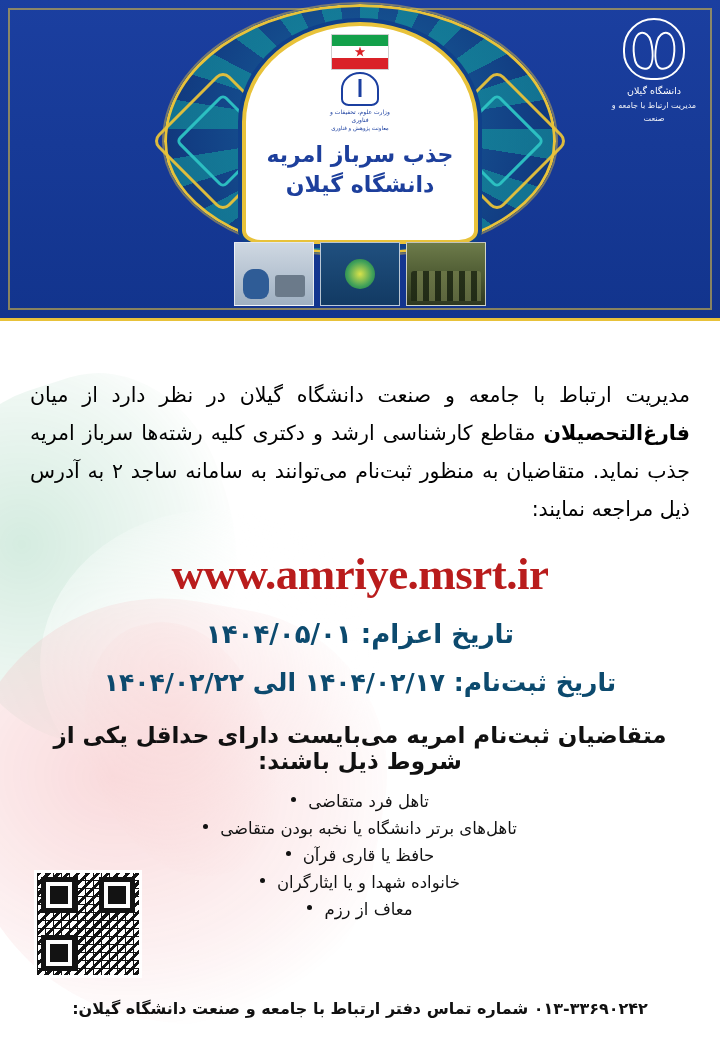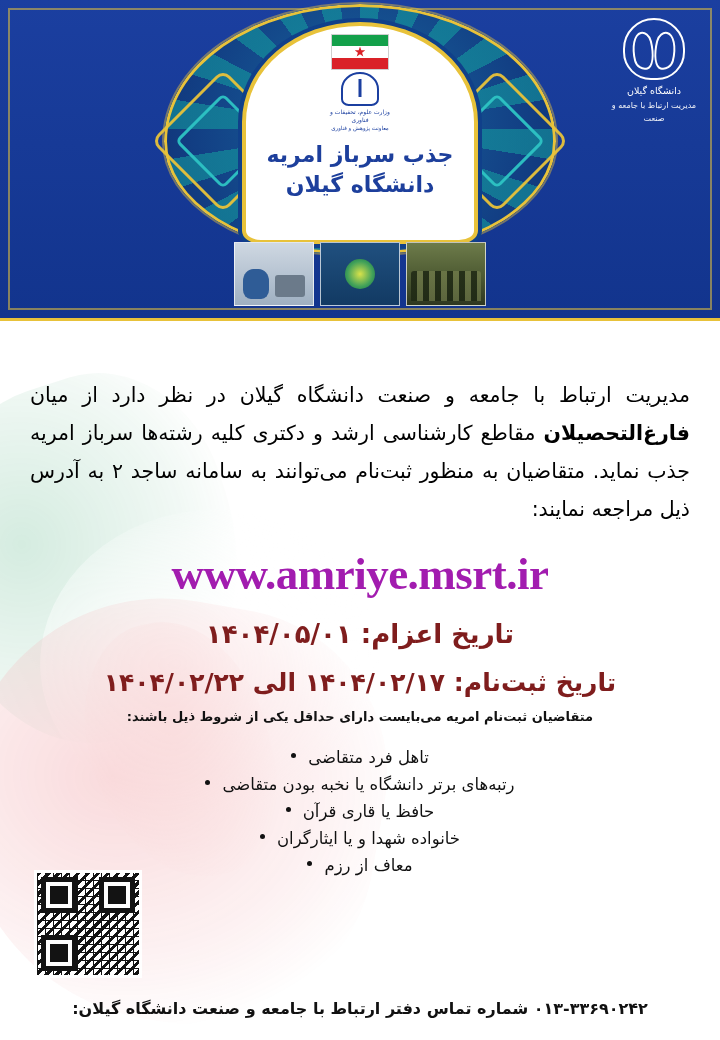--- a/index.html
+++ b/index.html
@@ -290,42 +290,42 @@
   .para b { font-weight: bold; }
 
   .url {
     margin-top: 18px;
     text-align: center;
     direction: ltr;
     font-family: "Liberation Serif", "DejaVu Serif", serif;
     font-weight: bold;
     font-size: 45px;
     line-height: 52px;
-    color: #a21caf;
+    color: #b91c1c;
     letter-spacing: -0.5px;
   }
 
   .date-line {
     margin-top: 14px;
     text-align: center;
     font-size: 26px;
     line-height: 40px;
     font-weight: bold;
-    color: #7f1d1d;
+    color: #0c4a6e;
   }
   .date-line.second {
     margin-top: 8px;
     font-size: 25px;
     line-height: 42px;
   }
 
   .cond-title {
-    margin-top: 0;
-    text-align: center;
-    font-size: 13px;
+    margin-top: 18px;
+    text-align: center;
+    font-size: 23px;
     line-height: 26px;
     font-weight: bold;
     color: #111111;
   }
 
   .cond-list {
     margin: 14px 0 0 0;
     padding: 0;
     list-style: none;
     text-align: center;
@@ -461,21 +461,21 @@
 
     <div class="url">www.amriye.msrt.ir</div>
 
     <div class="date-line">تاریخ اعزام: ۱۴۰۴/۰۵/۰۱</div>
     <div class="date-line second">تاریخ ثبت‌نام: ۱۴۰۴/۰۲/۱۷ الی ۱۴۰۴/۰۲/۲۲</div>
 
     <div class="cond-title">متقاضیان ثبت‌نام امریه می‌بایست دارای حداقل یکی از شروط ذیل باشند:</div>
 
     <ul class="cond-list">
       <li><span>تاهل فرد متقاضی</span><span class="bullet"></span></li>
-      <li><span>رتبه‌های برتر دانشگاه یا نخبه بودن متقاضی</span><span class="bullet"></span></li>
+      <li><span>تاهل‌های برتر دانشگاه یا نخبه بودن متقاضی</span><span class="bullet"></span></li>
       <li><span>حافظ یا قاری قرآن</span><span class="bullet"></span></li>
       <li><span>خانواده شهدا و یا ایثارگران</span><span class="bullet"></span></li>
       <li><span>معاف از رزم</span><span class="bullet"></span></li>
     </ul>
   </div>
 
   <div class="qr">
     <div class="qr-grid">
       <div class="eye tl"></div>
       <div class="eye tr"></div>

